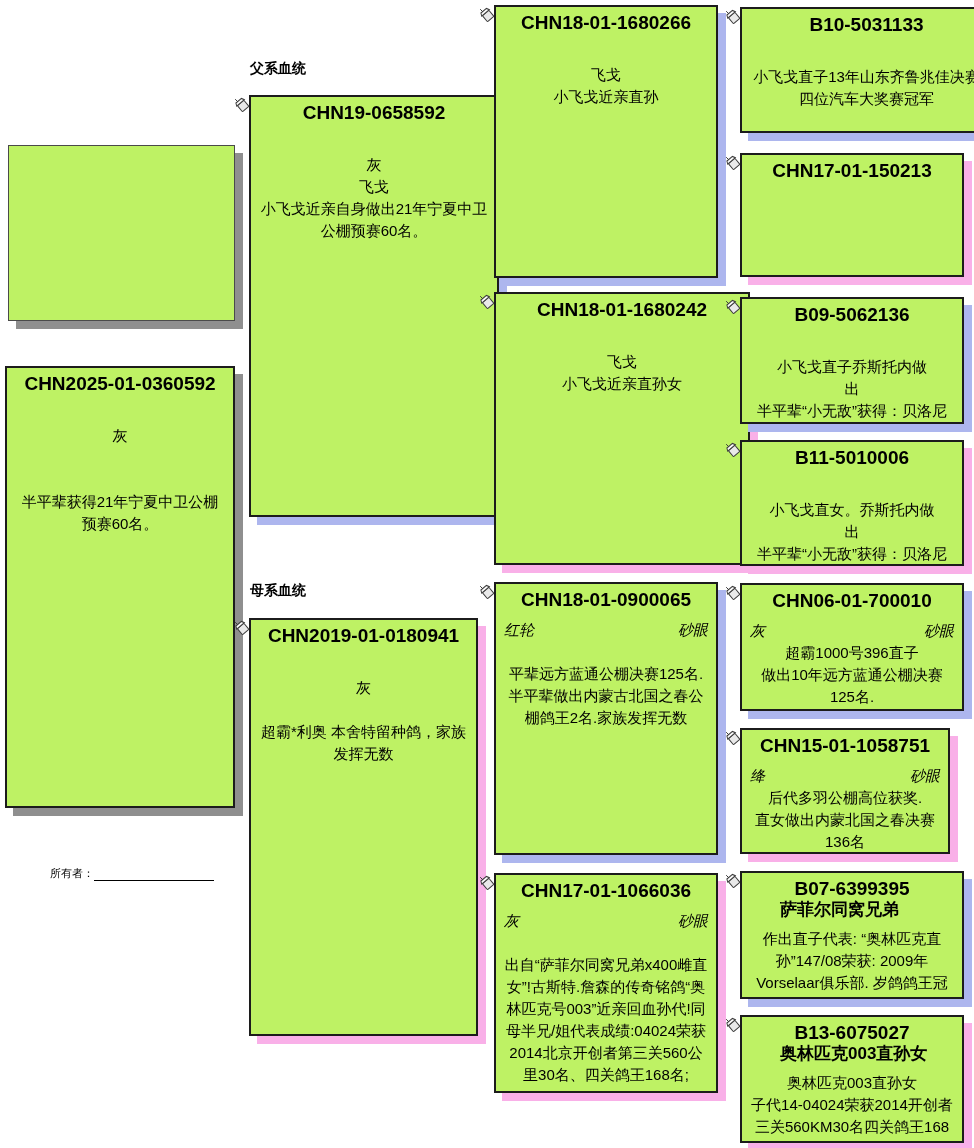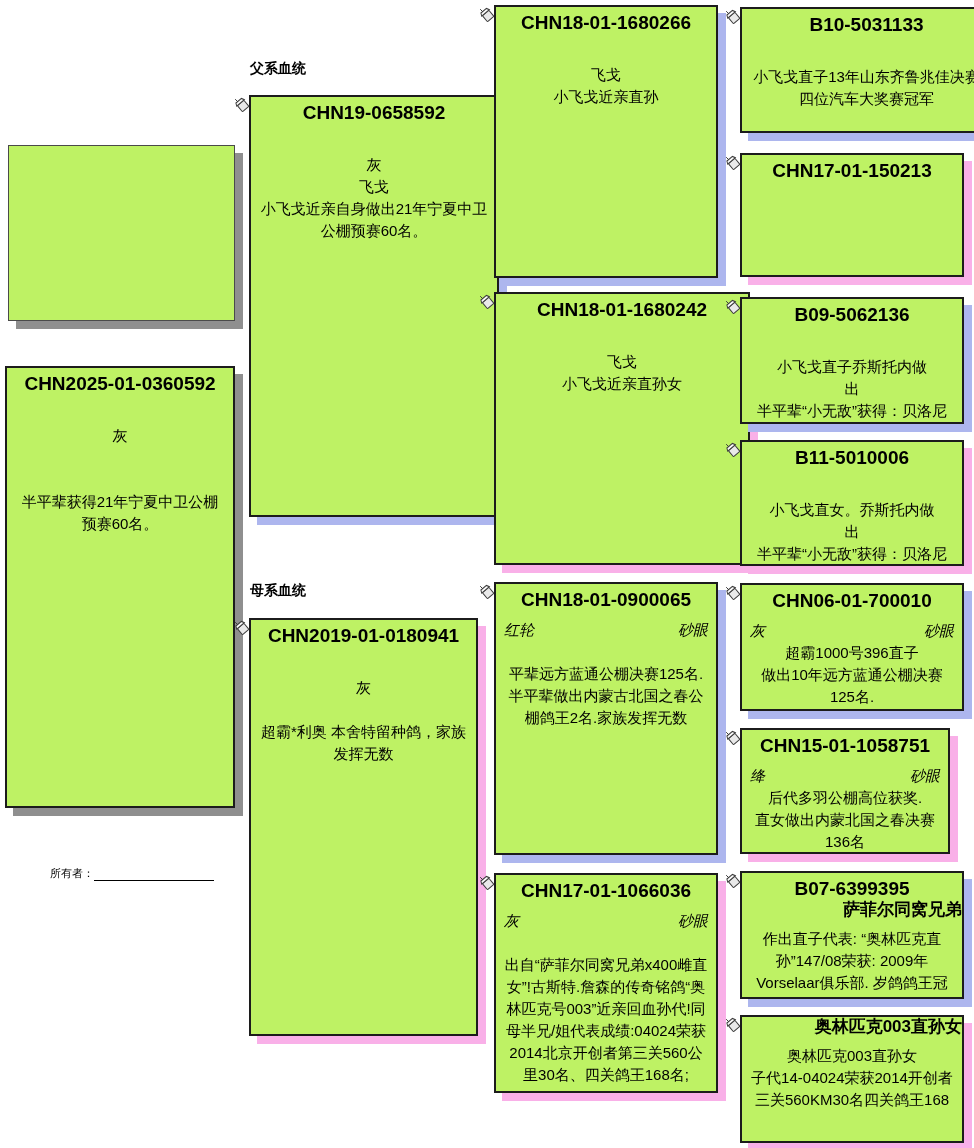--- a/index.html
+++ b/index.html
@@ -12,22 +12,23 @@
   .box{
     position:absolute;background:#bef264;box-sizing:border-box;
     border:2px solid #1c1c1c;
   }
   .box.empty{border:1px solid #4a4a4a;}
   .box-title{
     font-weight:bold;font-size:19px;line-height:22px;text-align:center;
     padding-top:5px;white-space:nowrap;
   }
   .box-subtitle{
-    font-weight:bold;font-size:17px;line-height:20px;text-align:right;
+    font-weight:bold;font-size:17px;line-height:20px;text-align:left;
     white-space:nowrap;
+    padding-left:38px;
   }
   .box-body{
     padding:8px 8px 0 8px;font-size:15px;line-height:22px;
     word-wrap:break-word;overflow:hidden;
   }
   .line{min-height:22px;text-align:center;}
   .line.split{display:flex;justify-content:space-between;font-style:italic;}
   .corner-icon{position:absolute;width:18px;height:18px;z-index:5;}
   .side-label{position:absolute;font-weight:bold;font-size:14px;}
   #label-paternal{left:250px;top:60px;}
@@ -256,20 +257,21 @@
       </div>
     </div>
     <div class="corner-icon" style="left: 724px; top: 872px;"><svg width="18" height="18" viewBox="0 0 18 18">
         <g transform="rotate(-40 9 9)">
           <rect x="5" y="6.5" width="8.5" height="8" rx="1" fill="#e9e9e9" stroke="#3a3a3a" stroke-width="1"></rect>
           <path d="M4.2 6.5 L14.2 6.5 L12.8 3.6 L5.6 3.6 Z" fill="#fafafa" stroke="#3a3a3a" stroke-width="1"></path>
         </g>
         <path d="M2.2 3.2 L5 6" stroke="#3a3a3a" stroke-width="1"></path>
       </svg></div>
     <div class="box" style="left: 740px; top: 1015px; width: 224px; height: 128px; box-shadow: rgb(249, 176, 232) 8px 8px 0px;">
+      <div class="box-title">B13-6075027</div>
       <div class="box-subtitle">奥林匹克003直孙女</div>
       <div class="box-body">
         <div class="line">奥林匹克003直孙女</div>
         <div class="line"> 子代14-04024荣获2014开创者</div>
         <div class="line">三关560KM30名四关鸽王168</div>
       </div>
     </div>
     <div class="corner-icon" style="left: 724px; top: 1016px;"><svg width="18" height="18" viewBox="0 0 18 18">
         <g transform="rotate(-40 9 9)">
           <rect x="5" y="6.5" width="8.5" height="8" rx="1" fill="#e9e9e9" stroke="#3a3a3a" stroke-width="1"></rect>

